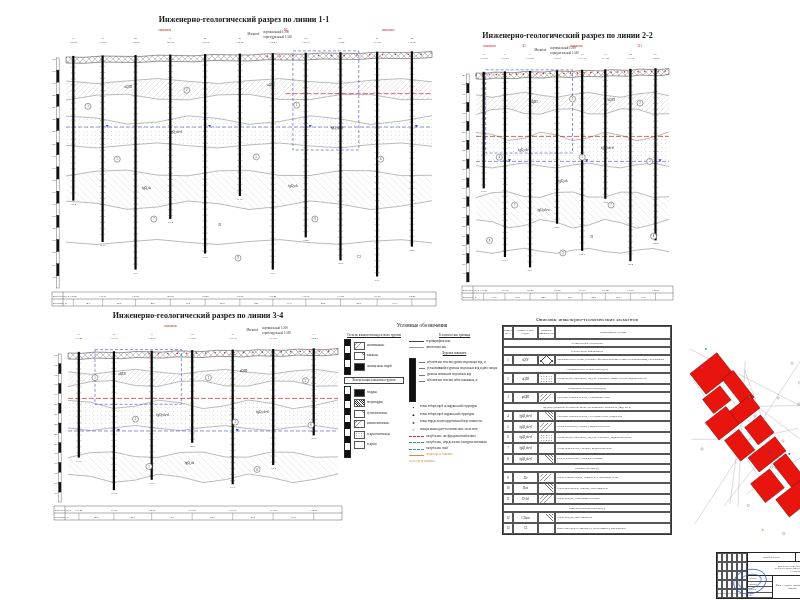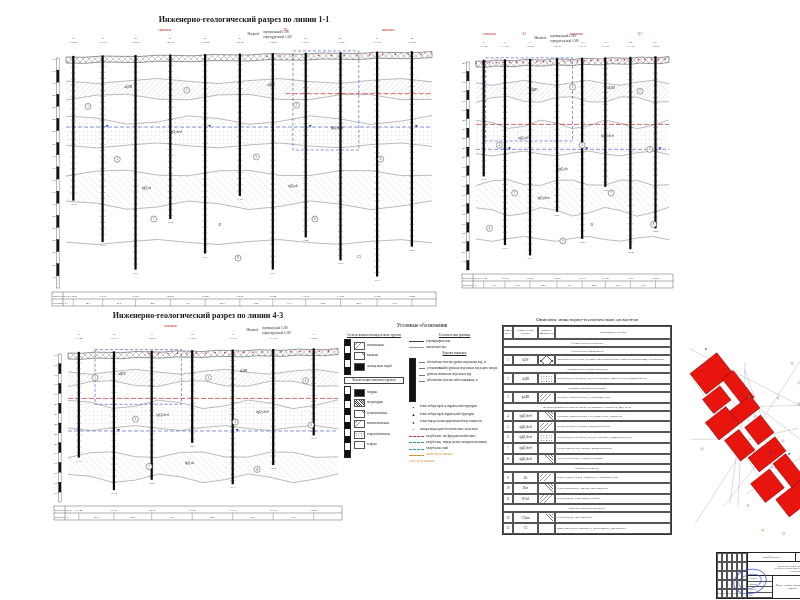--- a/index.html
+++ b/index.html
@@ -602,20 +602,21 @@
         <text x="290.5" y="271" font-size="2.5" fill="#222" text-anchor="middle" font-family="Liberation Serif, serif">131.20</text>
         <line x1="290.5" y1="273" x2="290.5" y2="280" stroke="#333" stroke-width="0.3"></line>
         <text x="308.79999999999995" y="278" font-size="2.5" fill="#222" text-anchor="middle" font-family="Liberation Serif, serif">28.0</text>
         <text x="327.09999999999997" y="271" font-size="2.5" fill="#222" text-anchor="middle" font-family="Liberation Serif, serif">131.85</text>
         <line x1="327.09999999999997" y1="273" x2="327.09999999999997" y2="280" stroke="#333" stroke-width="0.3"></line>
         <text x="344.485" y="278" font-size="2.5" fill="#222" text-anchor="middle" font-family="Liberation Serif, serif">19.0</text>
         <text x="361.87" y="271" font-size="2.5" fill="#222" text-anchor="middle" font-family="Liberation Serif, serif">132.40</text>
         <line x1="361.87" y1="273" x2="361.87" y2="280" stroke="#333" stroke-width="0.3"></line>
       </svg></div>
   <div class="sec" id="sec-s2" style="left:416px;top:30px;width:215px;">
+    <div class="sec-title">Инженерно-геологический разрез по линии 2-2</div>
   <svg viewBox="0 0 215 266" width="215" height="266">
         <defs>
           <pattern id="s2-cross" width="6" height="6" patternUnits="userSpaceOnUse">
             <path d="M0 0L6 6M6 0L0 6" stroke="#666" stroke-width="0.35" fill="none"></path>
           </pattern>
           <pattern id="s2-diag" width="5" height="5" patternUnits="userSpaceOnUse">
             <path d="M0 5L5 0" stroke="#888" stroke-width="0.35" fill="none"></path>
           </pattern>
           <pattern id="s2-diag2" width="7" height="7" patternUnits="userSpaceOnUse">
             <path d="M0 0L7 7" stroke="#999" stroke-width="0.3" fill="none"></path>
@@ -1021,21 +1022,21 @@
         <text x="145.31" y="249" font-size="2.5" fill="#222" text-anchor="middle" font-family="Liberation Serif, serif">131.45</text>
         <line x1="145.31" y1="251" x2="145.31" y2="258" stroke="#333" stroke-width="0.3"></line>
         <text x="157.85500000000002" y="256" font-size="2.5" fill="#222" text-anchor="middle" font-family="Liberation Serif, serif">19.5</text>
         <text x="170.4" y="249" font-size="2.5" fill="#222" text-anchor="middle" font-family="Liberation Serif, serif">131.70</text>
         <line x1="170.4" y1="251" x2="170.4" y2="258" stroke="#333" stroke-width="0.3"></line>
         <text x="182.945" y="256" font-size="2.5" fill="#222" text-anchor="middle" font-family="Liberation Serif, serif">17.0</text>
         <text x="195.49" y="249" font-size="2.5" fill="#222" text-anchor="middle" font-family="Liberation Serif, serif">132.05</text>
         <line x1="195.49" y1="251" x2="195.49" y2="258" stroke="#333" stroke-width="0.3"></line>
       </svg></div>
   <div class="sec" id="sec-s3" style="left:8px;top:310px;width:292px;">
-    <div class="sec-title">Инженерно-геологический разрез по линии 4-3</div>
+    <div class="sec-title">Инженерно-геологический разрез по линии 3-4</div>
   <svg viewBox="0 0 292 206" width="292" height="206">
         <defs>
           <pattern id="s3-cross" width="6" height="6" patternUnits="userSpaceOnUse">
             <path d="M0 0L6 6M6 0L0 6" stroke="#666" stroke-width="0.35" fill="none"></path>
           </pattern>
           <pattern id="s3-diag" width="5" height="5" patternUnits="userSpaceOnUse">
             <path d="M0 5L5 0" stroke="#888" stroke-width="0.35" fill="none"></path>
           </pattern>
           <pattern id="s3-diag2" width="7" height="7" patternUnits="userSpaceOnUse">
             <path d="M0 0L7 7" stroke="#999" stroke-width="0.3" fill="none"></path>

